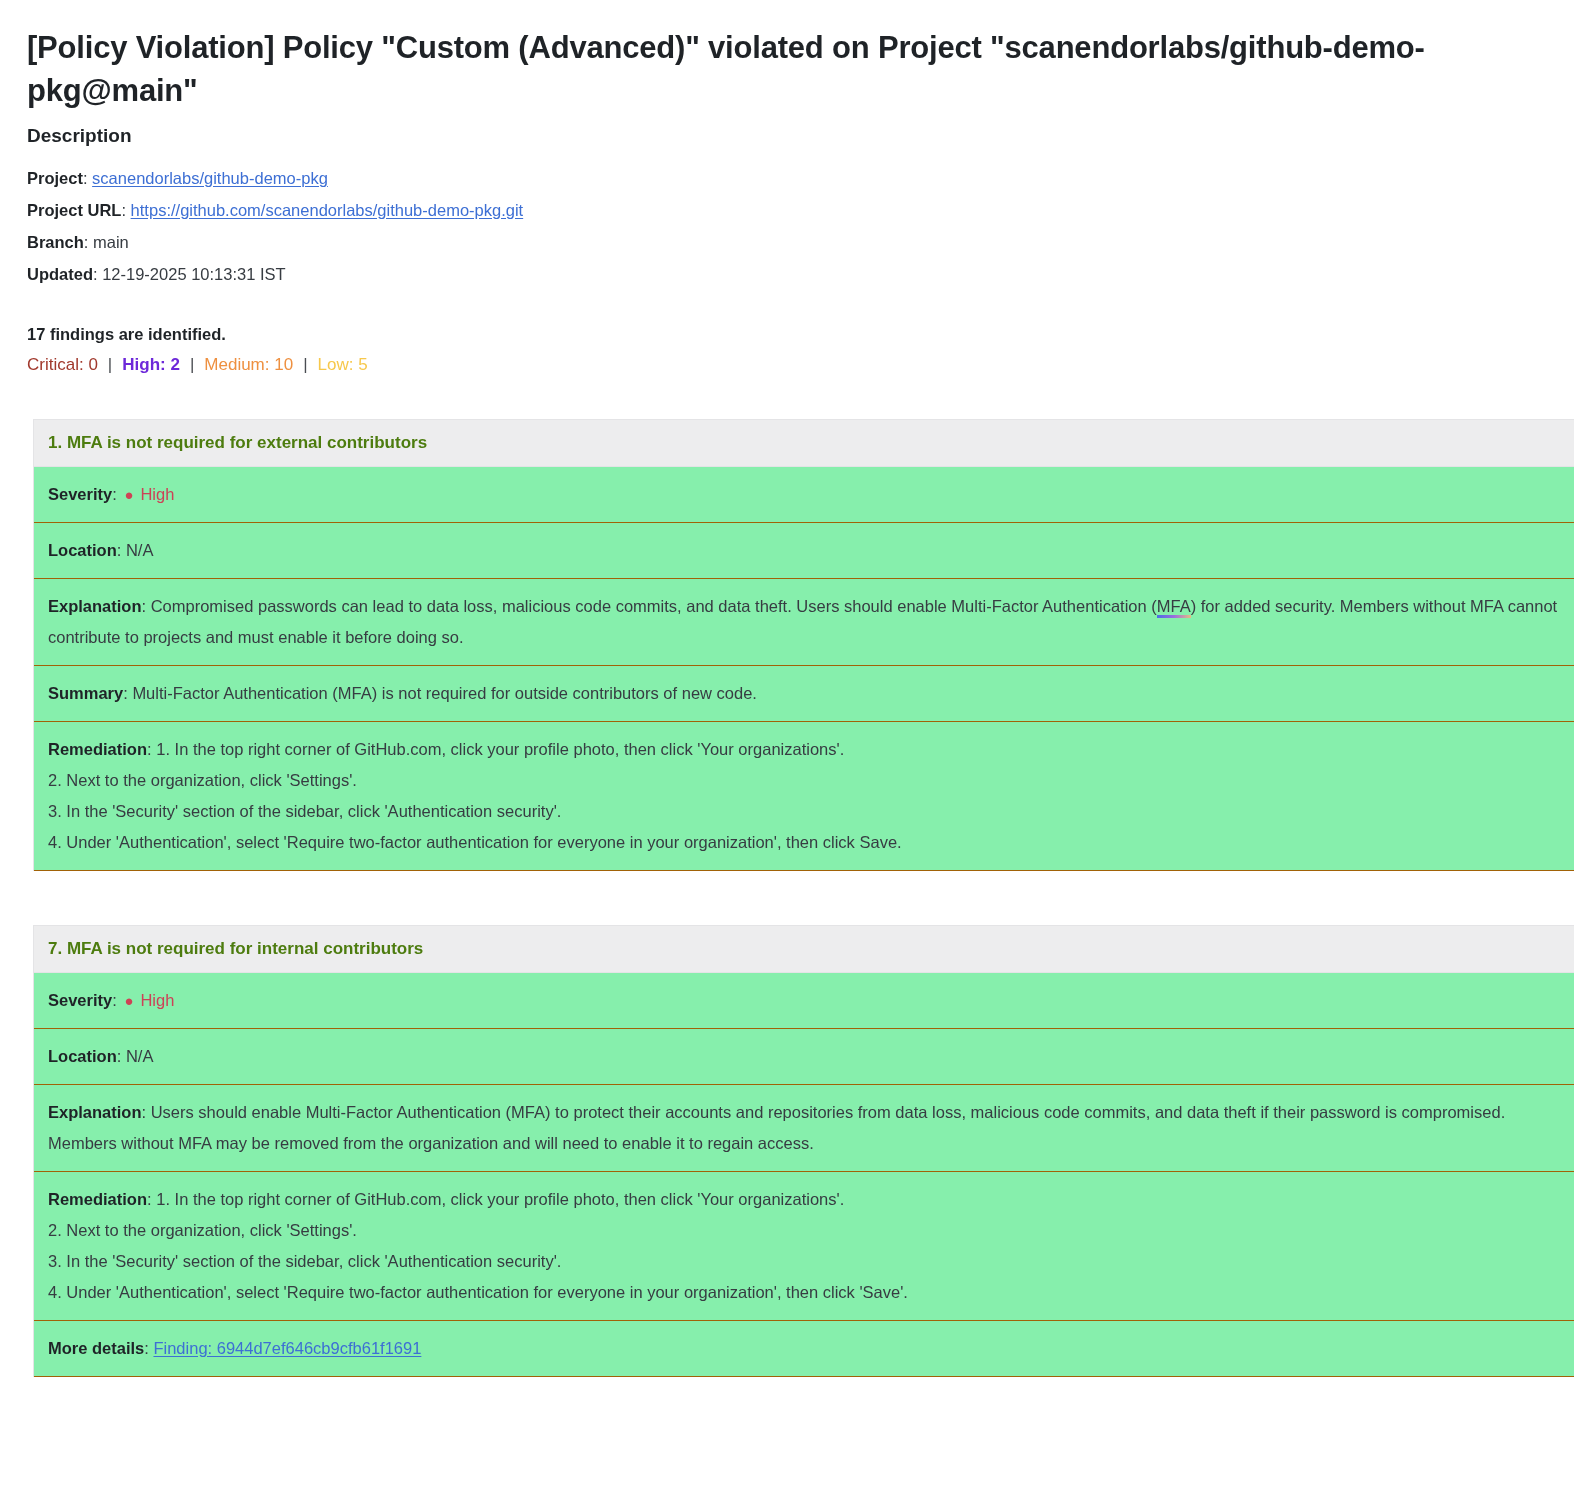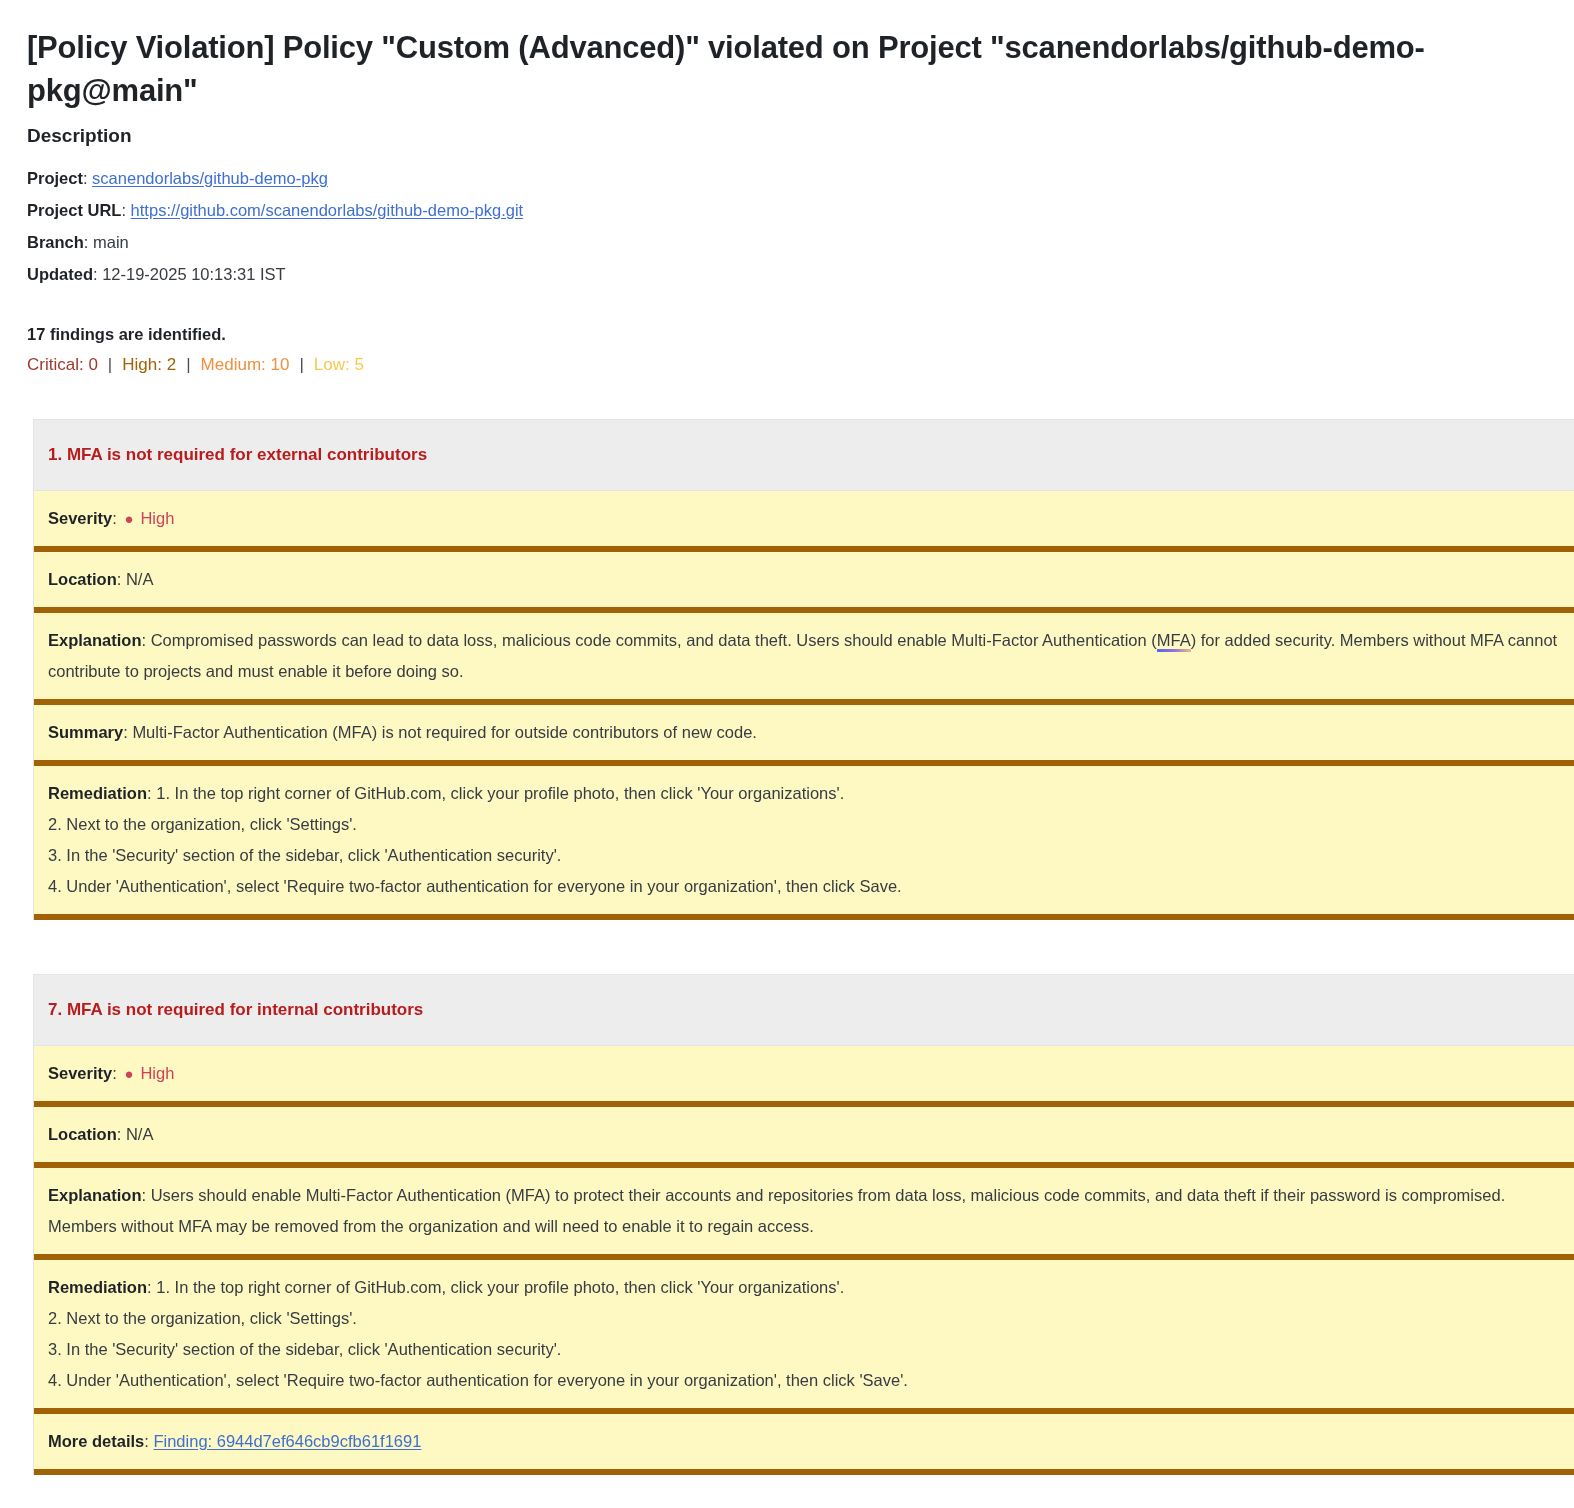--- a/index.html
+++ b/index.html
@@ -62,30 +62,30 @@
   .finding-card {
     margin-left: 6px;
     border-left: 1px solid #e4e4e6;
     border-top: 1px solid #e4e4e6;
     font-size: 16.5px;
   }
   .finding-card.first { margin-top: 38px; }
   .finding-card.second { margin-top: 54px; }
   .finding-header {
     background: #ededee;
-    color: #b91c1c;
+    color: #4d7c0f;
     font-weight: 700;
     font-size: 17px;
-    padding: 22px 14px;
+    padding: 10px 14px;
     line-height: 26px;
     border-bottom: 1px solid #e4e4e6;
   }
   .finding-row {
-    background: #fef9c3;
-    border-bottom: 6px solid #a16207;
+    background: #86efac;
+    border-bottom: 1px solid #a16207;
     padding: 12px 14px;
     line-height: 31px;
     color: #373c42;
   }
   .row-label { font-weight: 700; color: #1f2327; }
   .sev-dot {
     color: #ce4355;
     font-size: 15px;
     margin: 0 7px 0 3px;
   }
@@ -116,21 +116,21 @@
   <div class="meta-line">
     <span class="meta-label">Branch</span><span>: </span><span>main</span>
   </div>
   <div class="meta-line">
     <span class="meta-label">Updated</span><span>: </span><span>12-19-2025 10:13:31 IST</span>
   </div>
 
   <div class="findings-headline">17 findings are identified.</div>
 
   <div class="severity-summary">
-    <span style="color: rgb(161, 57, 45);">Critical: 0</span><span class="severity-sep">|</span><span style="color: #a16207;">High: 2</span><span class="severity-sep">|</span><span style="color: rgb(238, 144, 64);">Medium: 10</span><span class="severity-sep">|</span><span style="color: rgb(247, 200, 76);">Low: 5</span>
+    <span style="color: rgb(161, 57, 45);">Critical: 0</span><span class="severity-sep">|</span><span style="color: #6d28d9; font-weight: bold;">High: 2</span><span class="severity-sep">|</span><span style="color: rgb(238, 144, 64);">Medium: 10</span><span class="severity-sep">|</span><span style="color: rgb(247, 200, 76);">Low: 5</span>
   </div>
 
   <div class="finding-card first">
     <div class="finding-header">1. MFA is not required for external contributors</div>
     <div class="finding-row">
       <span class="row-label">Severity</span><span>: </span><span class="sev-dot">●</span><span class="sev-high">High</span>
     </div>
     <div class="finding-row">
       <span class="row-label">Location</span><span>: </span><span>N/A</span>
     </div>

